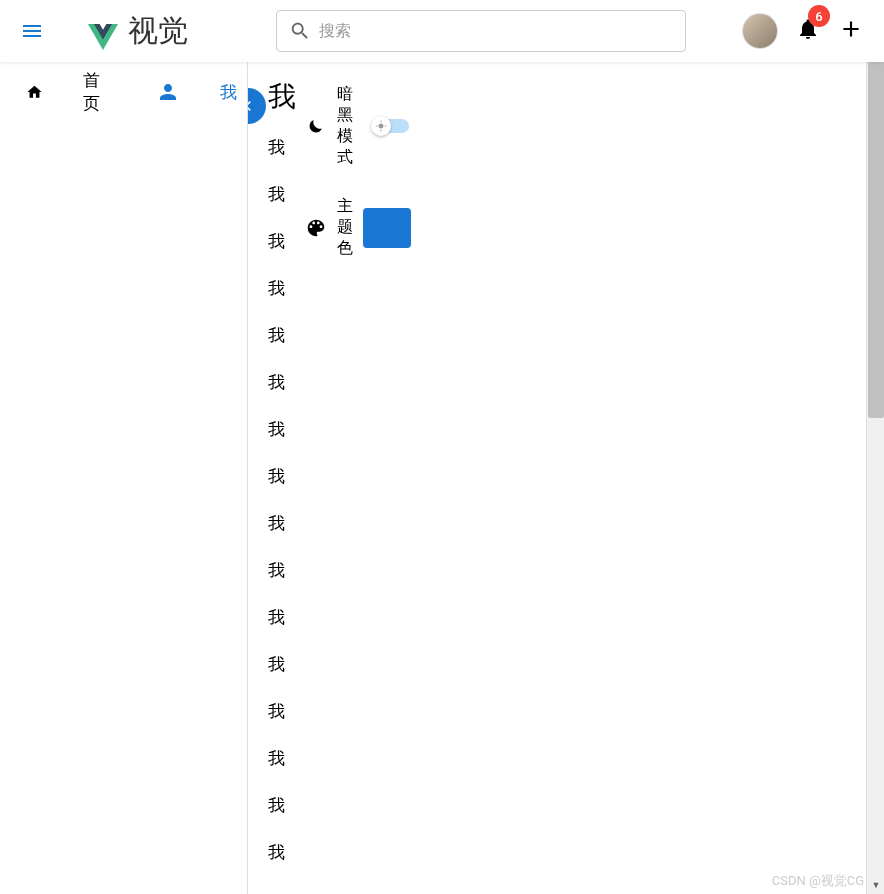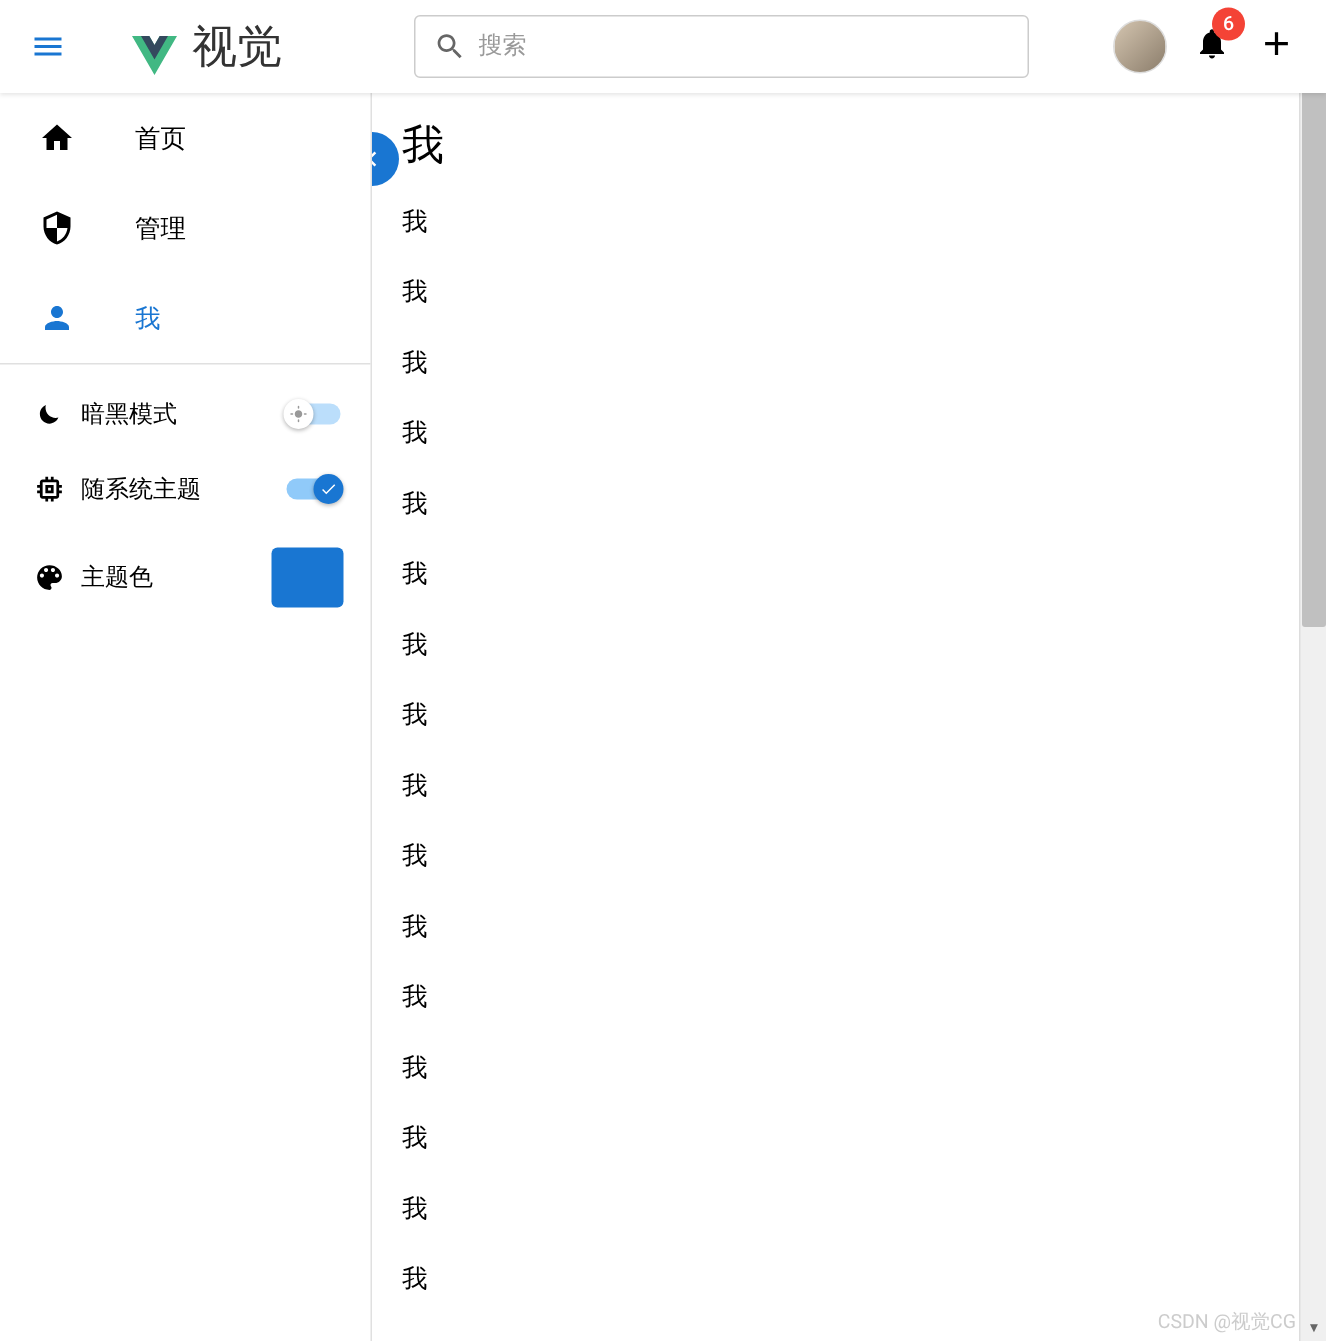--- a/index.html
+++ b/index.html
@@ -27,21 +27,21 @@
     .header-right { margin-left: auto; display: flex; align-items: center; gap: 18px; padding-right: 8px; }
     .avatar { width: 36px; height: 36px; border-radius: 50%; background: linear-gradient(135deg, #d4c5b0, #8b7d6b); border: 1px solid #ddd; }
     .bell-wrap { position: relative; cursor: pointer; }
     .bell-wrap svg { width: 24px; height: 24px; fill: #000; }
     .badge { position: absolute; top: -12px; right: -10px; background: #f44336; color: #fff; border-radius: 50%; width: 22px; height: 22px; display: flex; align-items: center; justify-content: center; font-size: 13px; font-weight: 500; }
     .plus-btn { cursor: pointer; }
     .plus-btn svg { width: 26px; height: 26px; fill: #000; }
     
     .body-wrap { display: flex; height: calc(100% - 62px); }
     
-    .sidebar { width: 248px; border-right: 1px solid #e0e0e0; background: #fff; display: flex; flex-direction: column; }
+    .sidebar { width: 248px; border-right: 1px solid #e0e0e0; background: #fff; display: flex; flex-direction: row; gap: 23px; }
     .nav-item { height: 60px; display: flex; align-items: center; padding-left: 26px; cursor: pointer; gap: 40px; }
     .nav-item svg { width: 24px; height: 24px; fill: #000; }
     .nav-item-label { font-size: 17px; color: #000; }
     .nav-item.active svg { fill: #1976d2; }
     .nav-item.active .nav-item-label { color: #1976d2; }
     .divider { height: 1px; background: #e0e0e0; }
     
     .settings-section { padding-top: 8px; }
     .setting-item { display: flex; align-items: center; padding: 14px 18px 14px 22px; gap: 10px; }
     .setting-item svg { width: 22px; height: 22px; fill: #000; }
@@ -113,59 +113,39 @@
 </div>
 
 <div class="body-wrap">
   <div class="sidebar">
     <div class="nav-item">
       <svg viewBox="0 0 24 24">
           <path d="M10 20v-6h4v6h5v-8h3L12 3 2 12h3v8z"></path>
         </svg>
       <span class="nav-item-label">首页</span>
     </div>
-    <div class="nav-item">
-      <svg viewBox="0 0 24 24">
-          <path d="M12 1L3 5v6c0 5.55 3.84 10.74 9 12 5.16-1.26 9-6.45 9-12V5l-9-4zm0 10.99h7c-.53 4.12-3.28 7.79-7 8.94V12H5V6.3l7-3.11v8.8z"></path>
-        </svg>
-      <span class="nav-item-label">管理</span>
-    </div>
     <div class="nav-item active">
       <svg viewBox="0 0 24 24">
           <path d="M12 12c2.21 0 4-1.79 4-4s-1.79-4-4-4-4 1.79-4 4 1.79 4 4 4zm0 2c-2.67 0-8 1.34-8 4v2h16v-2c0-2.66-5.33-4-8-4z"></path>
         </svg>
       <span class="nav-item-label">我</span>
     </div>
     <div class="divider"></div>
     <div class="settings-section">
       <div class="setting-item">
         <svg viewBox="0 0 24 24">
             <path d="M12 3c-4.97 0-9 4.03-9 9s4.03 9 9 9c.83 0 1.5-.67 1.5-1.5 0-.39-.15-.74-.39-1.01-.23-.26-.38-.61-.38-.99 0-.83.67-1.5 1.5-1.5H16c2.76 0 5-2.24 5-5 0-4.42-4.03-8-9-8zm-5.5 9c-.83 0-1.5-.67-1.5-1.5S5.67 9 6.5 9 8 9.67 8 10.5 7.33 12 6.5 12z" opacity="0"></path>
             <path d="M9.37 5.51c-.18.64-.27 1.31-.27 1.99 0 4.08 3.32 7.4 7.4 7.4.68 0 1.35-.09 1.99-.27C17.45 17.19 14.93 19 12 19c-3.86 0-7-3.14-7-7 0-2.93 1.81-5.45 4.37-6.49z"></path>
           </svg>
         <span class="setting-label">暗黑模式</span>
         <div class="switch off">
           <div class="switch-track"></div>
           <div class="switch-thumb">
             <svg viewBox="0 0 24 24">
                 <path d="M12 7c-2.76 0-5 2.24-5 5s2.24 5 5 5 5-2.24 5-5-2.24-5-5-5zM2 13h2c.55 0 1-.45 1-1s-.45-1-1-1H2c-.55 0-1 .45-1 1s.45 1 1 1zm18 0h2c.55 0 1-.45 1-1s-.45-1-1-1h-2c-.55 0-1 .45-1 1s.45 1 1 1zM11 2v2c0 .55.45 1 1 1s1-.45 1-1V2c0-.55-.45-1-1-1s-1 .45-1 1zm0 18v2c0 .55.45 1 1 1s1-.45 1-1v-2c0-.55-.45-1-1-1s-1 .45-1 1z"></path>
-              </svg>
-          </div>
-        </div>
-      </div>
-      <div class="setting-item">
-        <svg viewBox="0 0 24 24">
-            <path d="M15 9H9v6h6V9zm-2 4h-2v-2h2v2zm8-2V9h-2V7c0-1.1-.9-2-2-2h-2V3h-2v2h-2V3H9v2H7c-1.1 0-2 .9-2 2v2H3v2h2v2H3v2h2v2c0 1.1.9 2 2 2h2v2h2v-2h2v2h2v-2h2c1.1 0 2-.9 2-2v-2h2v-2h-2v-2h2zm-4 6H7V7h10v10z"></path>
-          </svg>
-        <span class="setting-label">随系统主题</span>
-        <div class="switch on">
-          <div class="switch-track"></div>
-          <div class="switch-thumb">
-            <svg viewBox="0 0 24 24">
-                <path d="M9 16.17L4.83 12l-1.42 1.41L9 19 21 7l-1.41-1.41z"></path>
               </svg>
           </div>
         </div>
       </div>
       <div class="setting-item">
         <svg viewBox="0 0 24 24">
             <path d="M12 3c-4.97 0-9 4.03-9 9s4.03 9 9 9c.83 0 1.5-.67 1.5-1.5 0-.39-.15-.74-.39-1.01-.23-.26-.38-.61-.38-.99 0-.83.67-1.5 1.5-1.5H16c2.76 0 5-2.24 5-5 0-4.42-4.03-8-9-8zm-5.5 9c-.83 0-1.5-.67-1.5-1.5S5.67 9 6.5 9 8 9.67 8 10.5 7.33 12 6.5 12zm3-4C8.67 8 8 7.33 8 6.5S8.67 5 9.5 5s1.5.67 1.5 1.5S10.33 8 9.5 8zm5 0c-.83 0-1.5-.67-1.5-1.5S13.67 5 14.5 5s1.5.67 1.5 1.5S15.33 8 14.5 8zm3 4c-.83 0-1.5-.67-1.5-1.5S16.67 9 17.5 9s1.5.67 1.5 1.5-.67 1.5-1.5 1.5z"></path>
           </svg>
         <span class="setting-label">主题色</span>
         <div class="color-swatch"></div>

